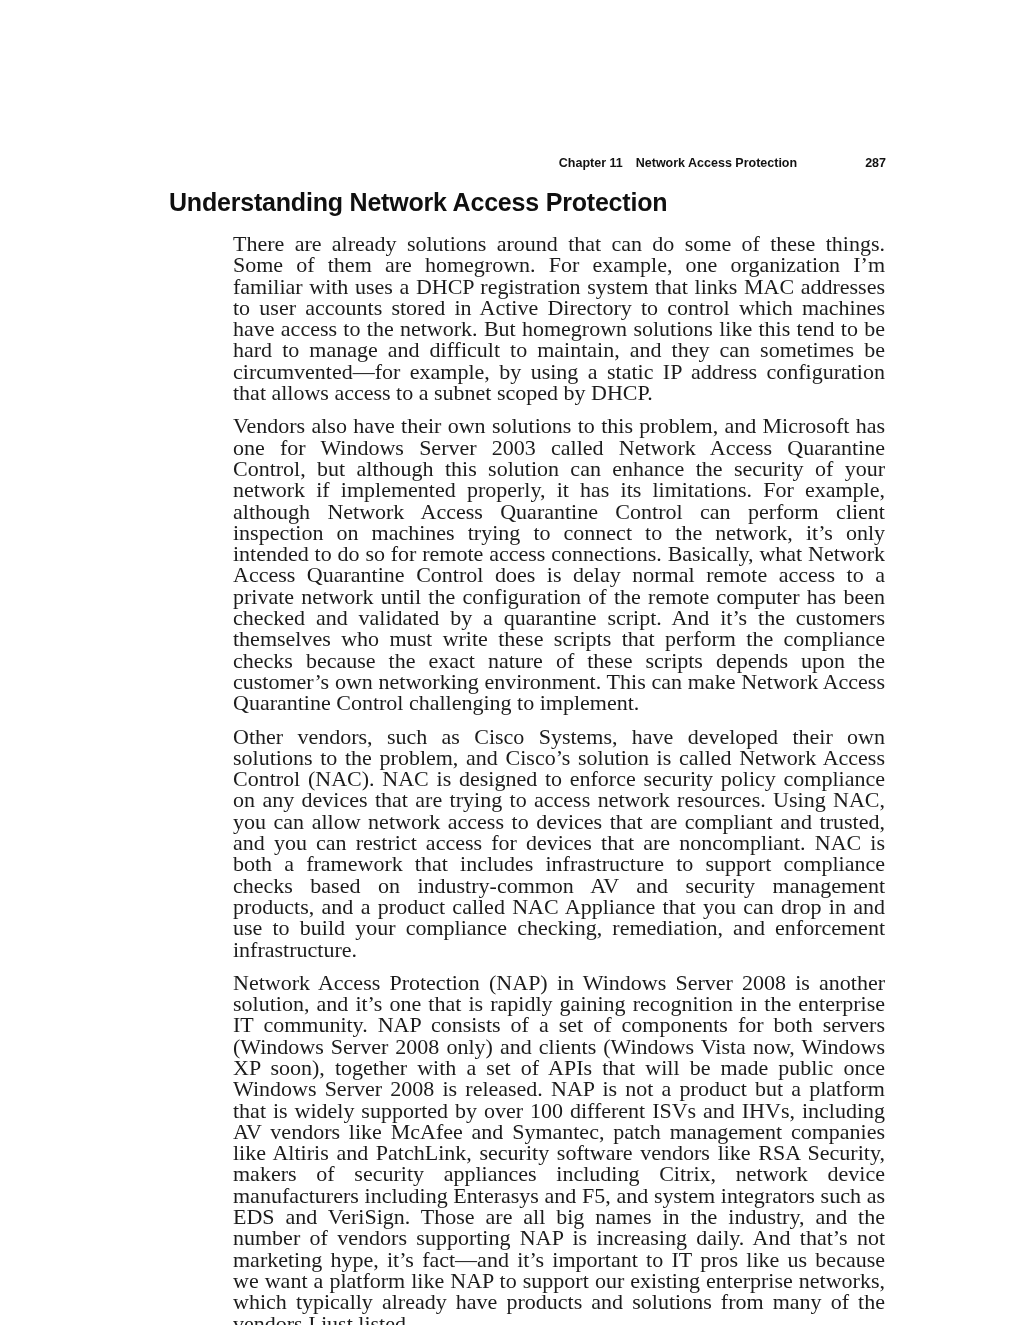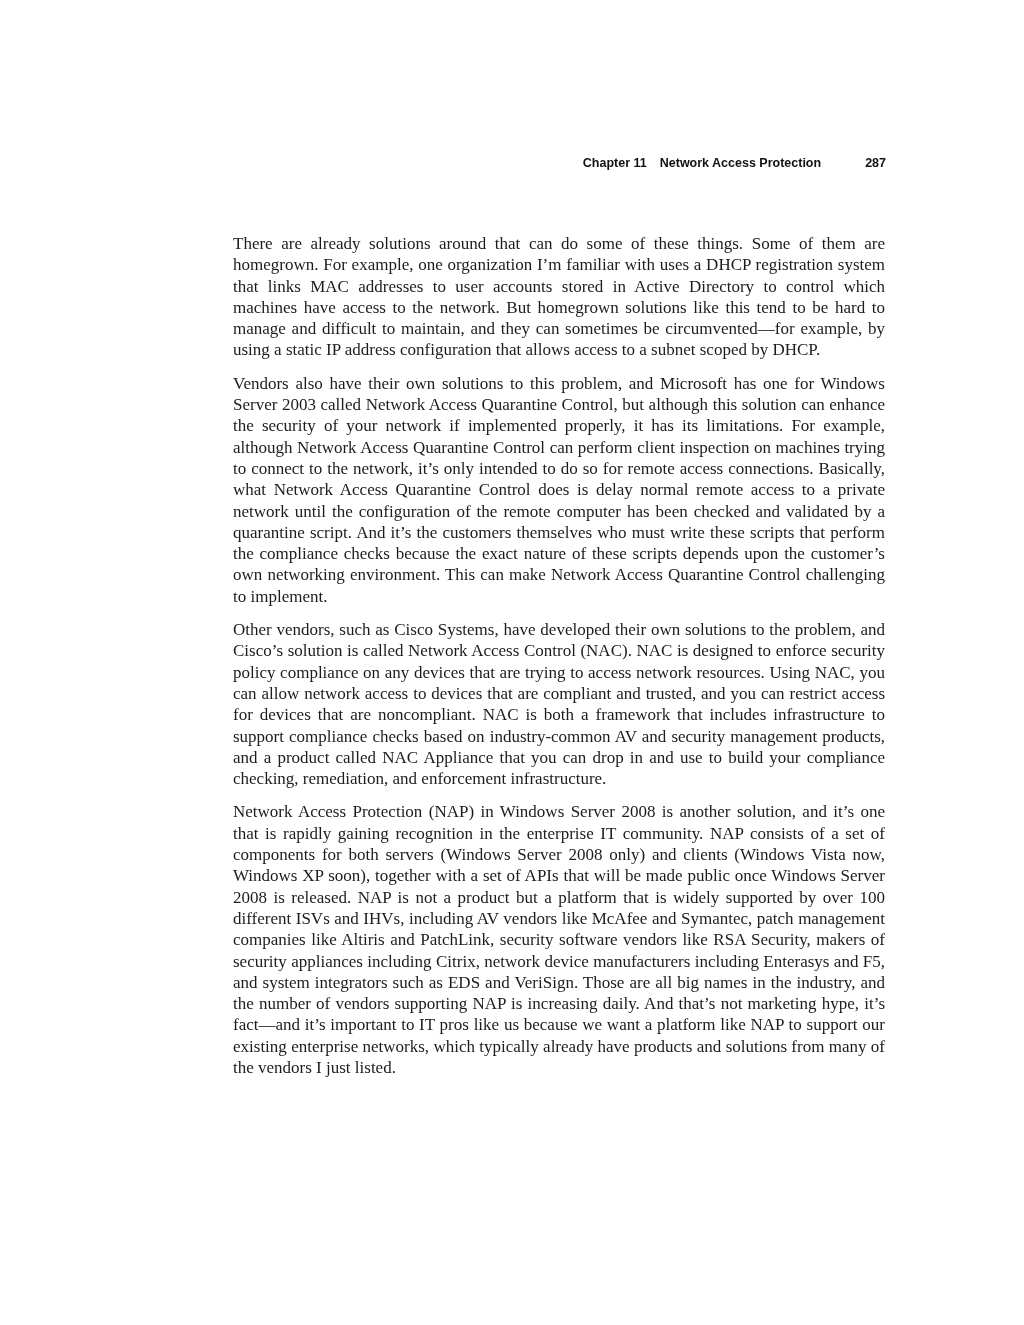--- a/index.html
+++ b/index.html
@@ -23,21 +23,21 @@
     font-family: "Liberation Sans", sans-serif;
     font-weight: bold;
     font-size: 12.5px;
     color: #121212;
     white-space: nowrap;
   }
   .running-header .chapter-label {
     margin-right: 13px;
   }
   .running-header .page-number {
-    margin-left: 44px;
+    margin-left: 68px;
     text-align: center;
   }
   .section-heading {
     position: absolute;
     top: 188px;
     left: 169px;
     margin: 0;
     font-family: "Liberation Sans", sans-serif;
     font-weight: bold;
     font-size: 25px;
@@ -47,35 +47,36 @@
   }
   .body-column {
     position: absolute;
     top: 233px;
     left: 233px;
     width: 652px;
   }
   .body-column p {
     margin: 0 0 12px 0;
     font-family: "Liberation Serif", "DejaVu Serif", serif;
-    font-size: 17px;
+    font-size: 22px;
     line-height: 21.3px;
     text-align: justify;
     color: #1c1c1c;
   }
 </style>
 </head>
 <body>
 
 <div class="page">
 
   <div class="running-header">
     <span class="chapter-label">Chapter 11</span><span class="chapter-title">Network Access Protection</span><span class="page-number">287</span>
   </div>
 
+  <h1 class="section-heading">Understanding Network Access Protection</h1>
 
   <div class="body-column">
     <p>There are already solutions around that can do some of these things. Some of them are homegrown. For example, one organization I’m familiar with uses a DHCP registration system that links MAC addresses to user accounts stored in Active Directory to control which machines have access to the network. But homegrown solutions like this tend to be hard to manage and difficult to maintain, and they can sometimes be circumvented—for example, by using a static IP address configuration that allows access to a subnet scoped by DHCP.</p>
     <p>Vendors also have their own solutions to this problem, and Microsoft has one for Windows Server 2003 called Network Access Quarantine Control, but although this solution can enhance the security of your network if implemented properly, it has its limitations. For example, although Network Access Quarantine Control can perform client inspection on machines trying to connect to the network, it’s only intended to do so for remote access connections. Basically, what Network Access Quarantine Control does is delay normal remote access to a private network until the configuration of the remote computer has been checked and validated by a quarantine script. And it’s the customers themselves who must write these scripts that perform the compliance checks because the exact nature of these scripts depends upon the customer’s own networking environment. This can make Network Access Quarantine Control challenging to implement.</p>
     <p>Other vendors, such as Cisco Systems, have developed their own solutions to the problem, and Cisco’s solution is called Network Access Control (NAC). NAC is designed to enforce security policy compliance on any devices that are trying to access network resources. Using NAC, you can allow network access to devices that are compliant and trusted, and you can restrict access for devices that are noncompliant. NAC is both a framework that includes infrastructure to support compliance checks based on industry-common AV and security management products, and a product called NAC Appliance that you can drop in and use to build your compliance checking, remediation, and enforcement infrastructure.</p>
     <p>Network Access Protection (NAP) in Windows Server 2008 is another solution, and it’s one that is rapidly gaining recognition in the enterprise IT community. NAP consists of a set of components for both servers (Windows Server 2008 only) and clients (Windows Vista now, Windows XP soon), together with a set of APIs that will be made public once Windows Server 2008 is released. NAP is not a product but a platform that is widely supported by over 100 different ISVs and IHVs, including AV vendors like McAfee and Symantec, patch management companies like Altiris and PatchLink, security software vendors like RSA Security, makers of security appliances including Citrix, network device manufacturers including Enterasys and F5, and system integrators such as EDS and VeriSign. Those are all big names in the industry, and the number of vendors supporting NAP is increasing daily. And that’s not marketing hype, it’s fact—and it’s important to IT pros like us because we want a platform like NAP to support our existing enterprise networks, which typically already have products and solutions from many of the vendors I just listed.</p>
   </div>
 
 </div>
 

